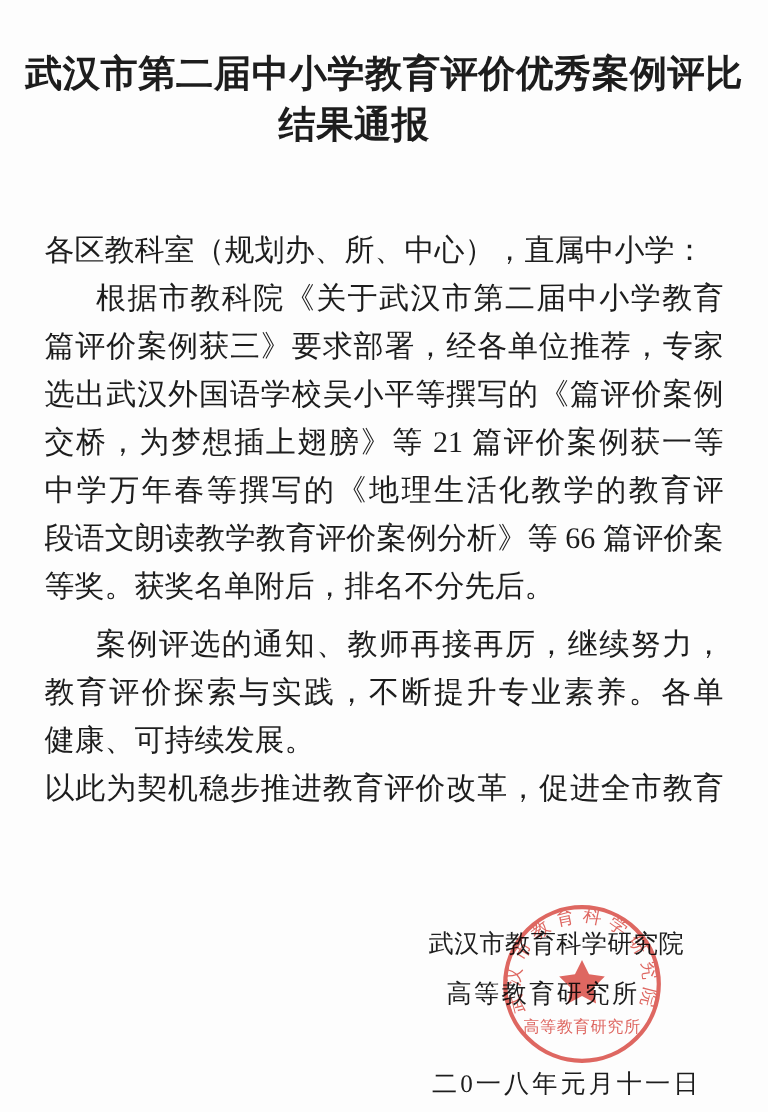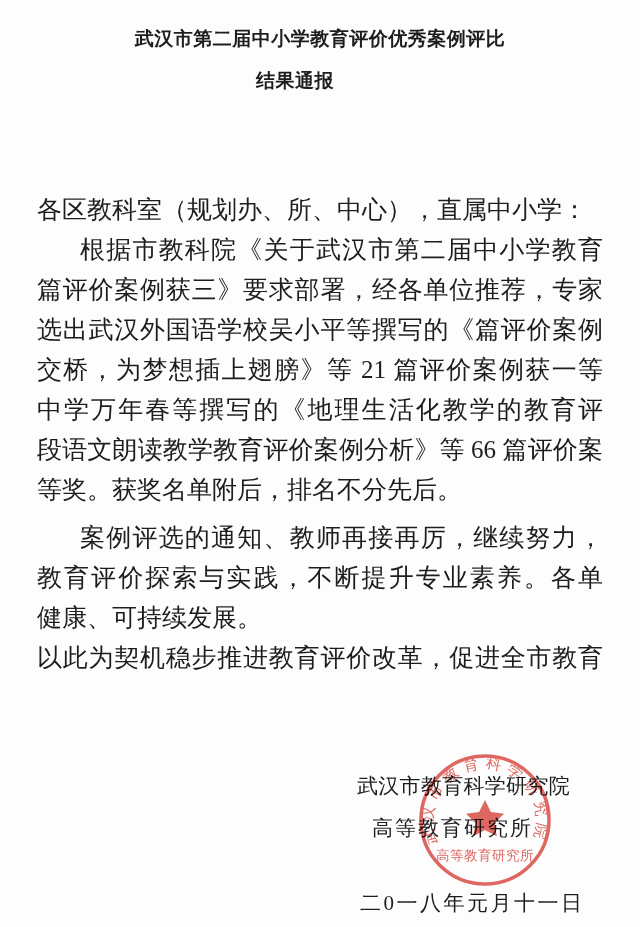--- a/index.html
+++ b/index.html
@@ -14,24 +14,25 @@
     background: #fdfdfd;
     font-family: "Liberation Serif", serif;
     color: #1d1d1d;
     overflow: hidden;
   }
   .title-line {
     position: absolute;
     left: 0;
     width: 100%;
     text-align: center;
-    font-size: 19px;
+    font-size: 31px;
     font-weight: bold;
     letter-spacing: 0.5px;
     white-space: nowrap;
+    margin-top: 15px;
   }
   .title-line.l1 { top: 26px; }
   .title-line.l2 { top: 68px; transform: translateX(-25px); }
 
   .body-text {
     position: absolute;
     left: 37px;
     top: 190px;
     width: 566px;
     font-size: 25px;

